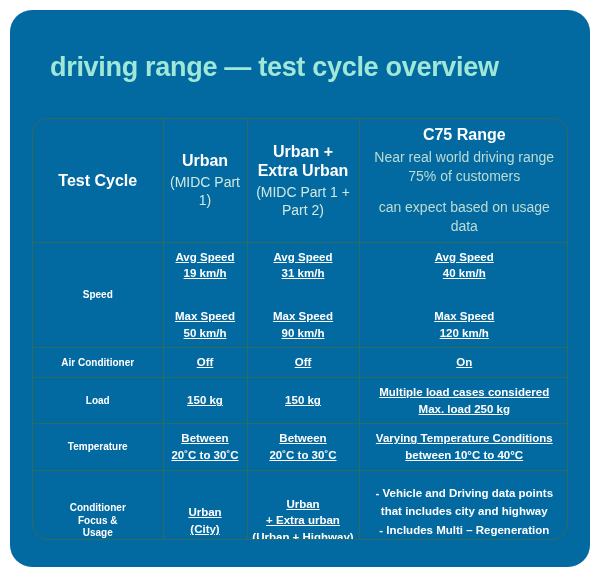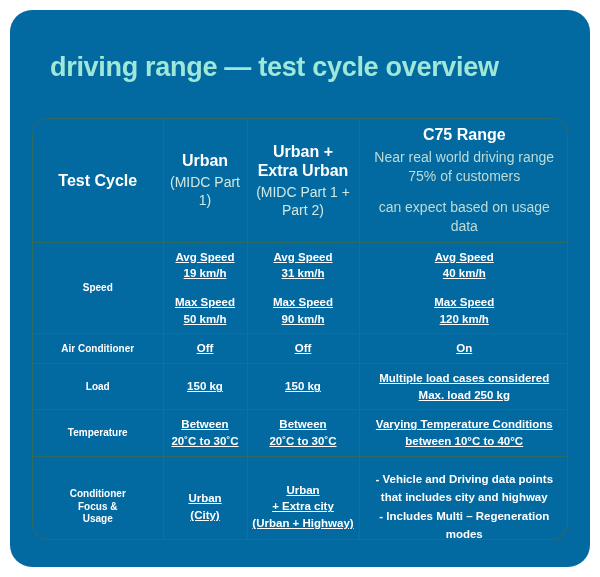--- a/index.html
+++ b/index.html
@@ -91,21 +91,21 @@
     line-height: 1.35;
     margin-top: 4px;
   }
   .cell {
     font-size: 11.5px;
     font-weight: bold;
     color: #ffffff;
     line-height: 1.45;
     text-decoration: underline;
   }
-  .cell-block + .cell-block { margin-top: 12px; }
+  .cell-block + .cell-block { margin-top: 26px; }
   .cell-left {
     font-size: 11.5px;
     font-weight: bold;
     color: #ffffff;
     line-height: 1.6;
     text-align: center;
     display: inline-block;
   }
   .pad-tall { height: 88px; }
 </style>
@@ -235,21 +235,21 @@
             <div class="rowlabel">Conditioner</div>
             <div class="rowlabel">Focus &amp;</div>
             <div class="rowlabel">Usage</div>
           </td>
           <td>
             <div class="cell">Urban</div>
             <div class="cell">(City)</div>
           </td>
           <td>
             <div class="cell">Urban</div>
-            <div class="cell">+ Extra city</div>
+            <div class="cell">+ Extra urban</div>
             <div class="cell">(Urban + Highway)</div>
           </td>
           <td>
             <div class="cell-left">
               <div>-  Vehicle and Driving data points</div>
               <div>   that includes city and highway</div>
               <div>-  Includes Multi – Regeneration modes</div>
             </div>
           </td>
         </tr>

